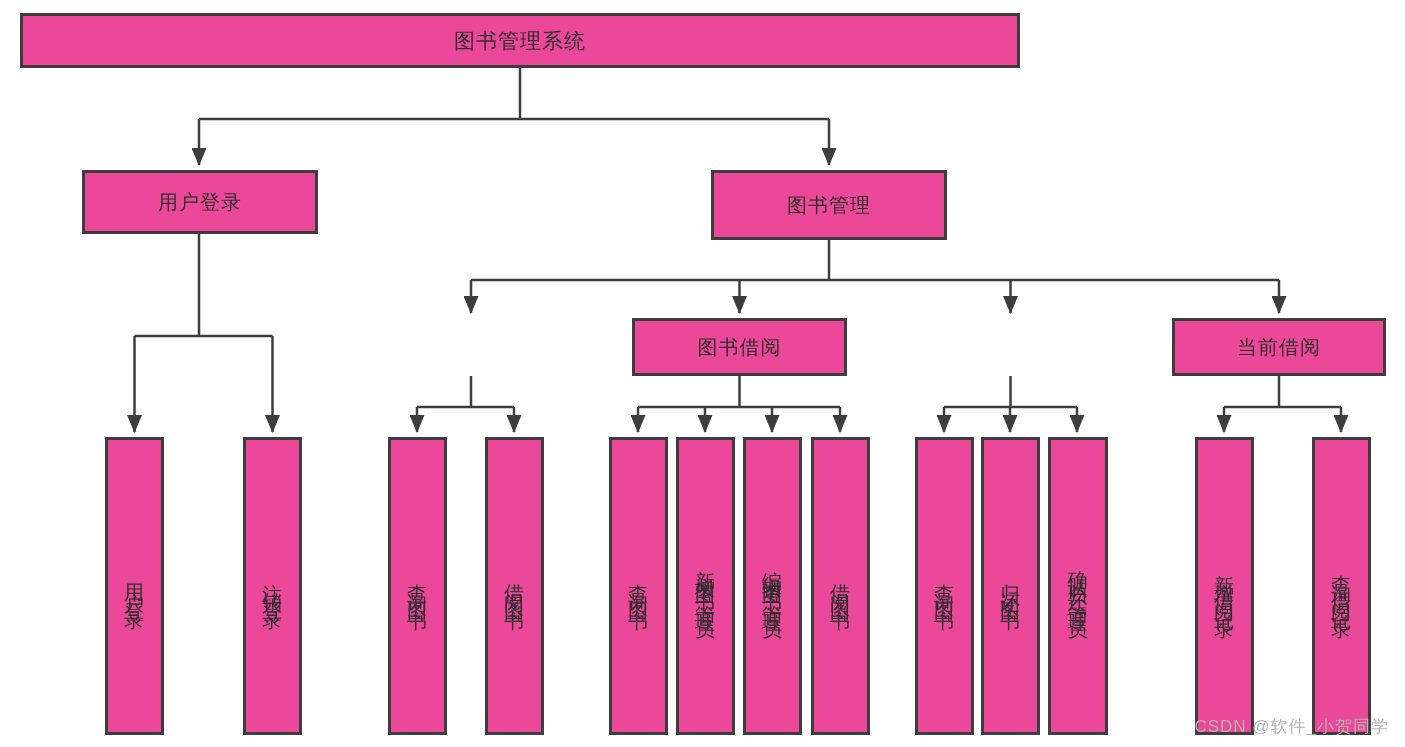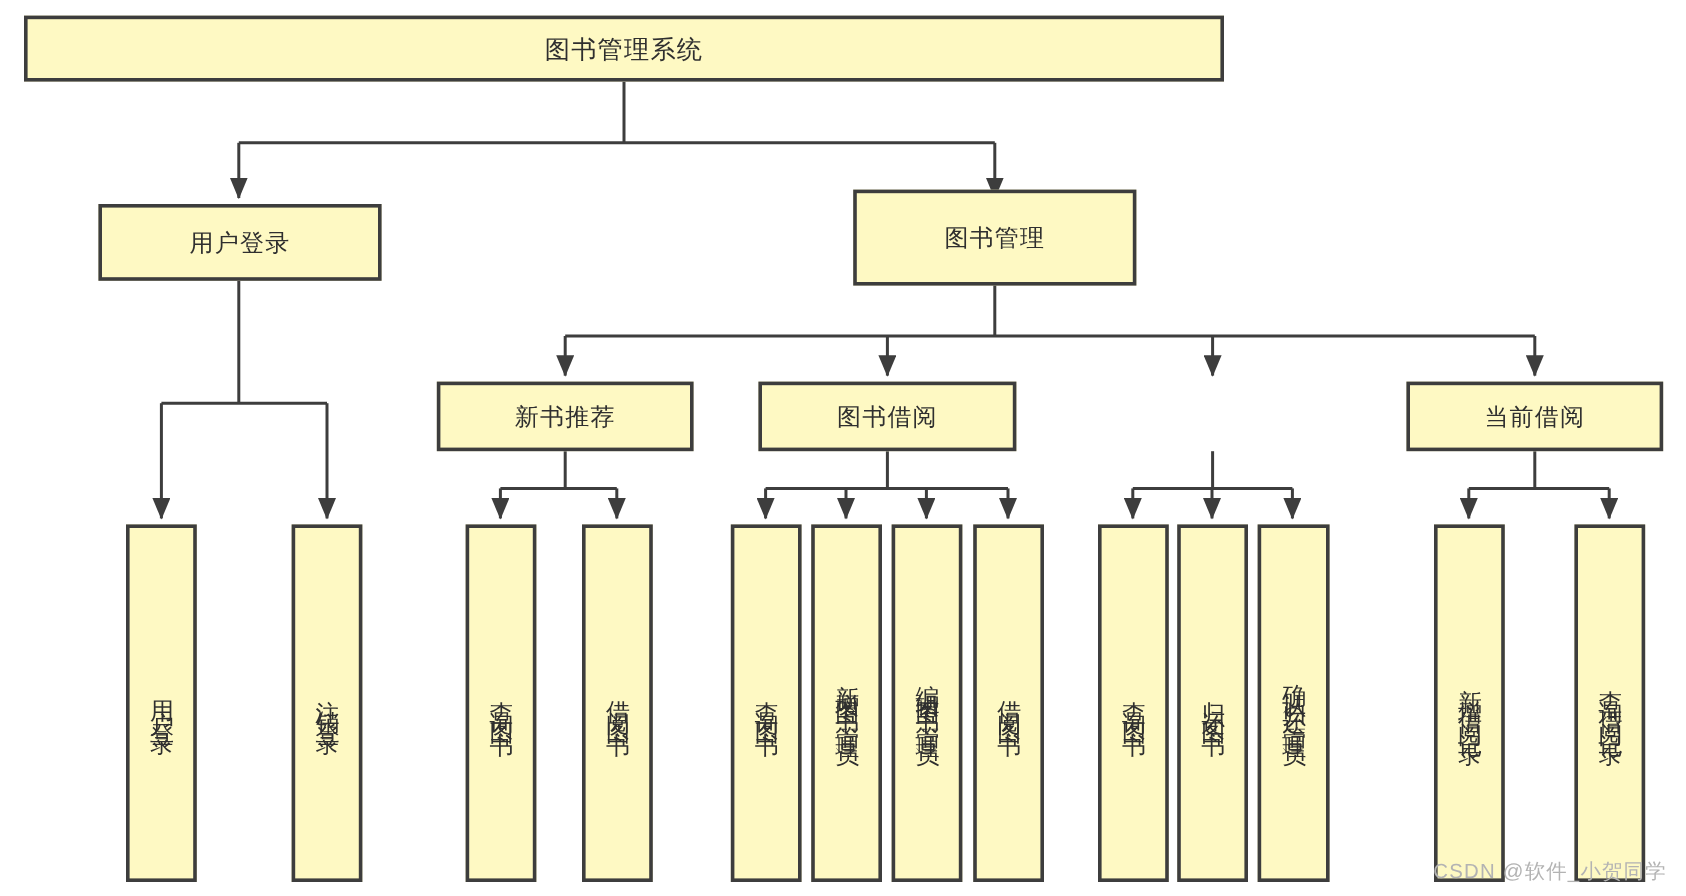--- a/index.html
+++ b/index.html
@@ -18,21 +18,21 @@
   #connectors {
     position: absolute;
     left: 0; top: 0;
     width: 1405px;
     height: 747px;
     z-index: 0;
   }
   .node {
     position: absolute;
     box-sizing: border-box;
-    background: #fef9c3;
+    background: #ec4899;
     border: 3px solid #3d3d3d;
     display: flex;
     align-items: center;
     justify-content: center;
     color: #2f2f2f;
     z-index: 1;
   }
   .node.h-label { 
     font-size: 20px;
     letter-spacing: 1px;
@@ -116,27 +116,24 @@
     </g>
   </svg>
 
   <div class="node h-label" style="left:20px; top:13px; width:1000px; height:55px; font-size:21px;">
     <span>图书管理系统</span>
   </div>
 
   <div class="node h-label" style="left:82px; top:170px; width:236px; height:64px;">
     <span>用户登录</span>
   </div>
-  <div class="node h-label" style="left:711px; top:158px; width:236px; height:80px;">
+  <div class="node h-label" style="left:711px; top:170px; width:236px; height:70px;">
     <span>图书管理</span>
   </div>
 
-  <div class="node h-label" style="left:364px; top:318px; width:214px; height:58px;">
-    <span>新书推荐</span>
-  </div>
   <div class="node h-label" style="left:632px; top:318px; width:215px; height:58px;justify-content:center;">
     <span>图书借阅</span>
   </div>
   <div class="node h-label" style="left:1172px; top:318px; width:214px; height:58px;">
     <span>当前借阅</span>
   </div>
 
   <div class="node v-label" style="left:105px; top:437px; width:59px; height:298px;">
     <span class="vtext">用户登录</span>
   </div>

